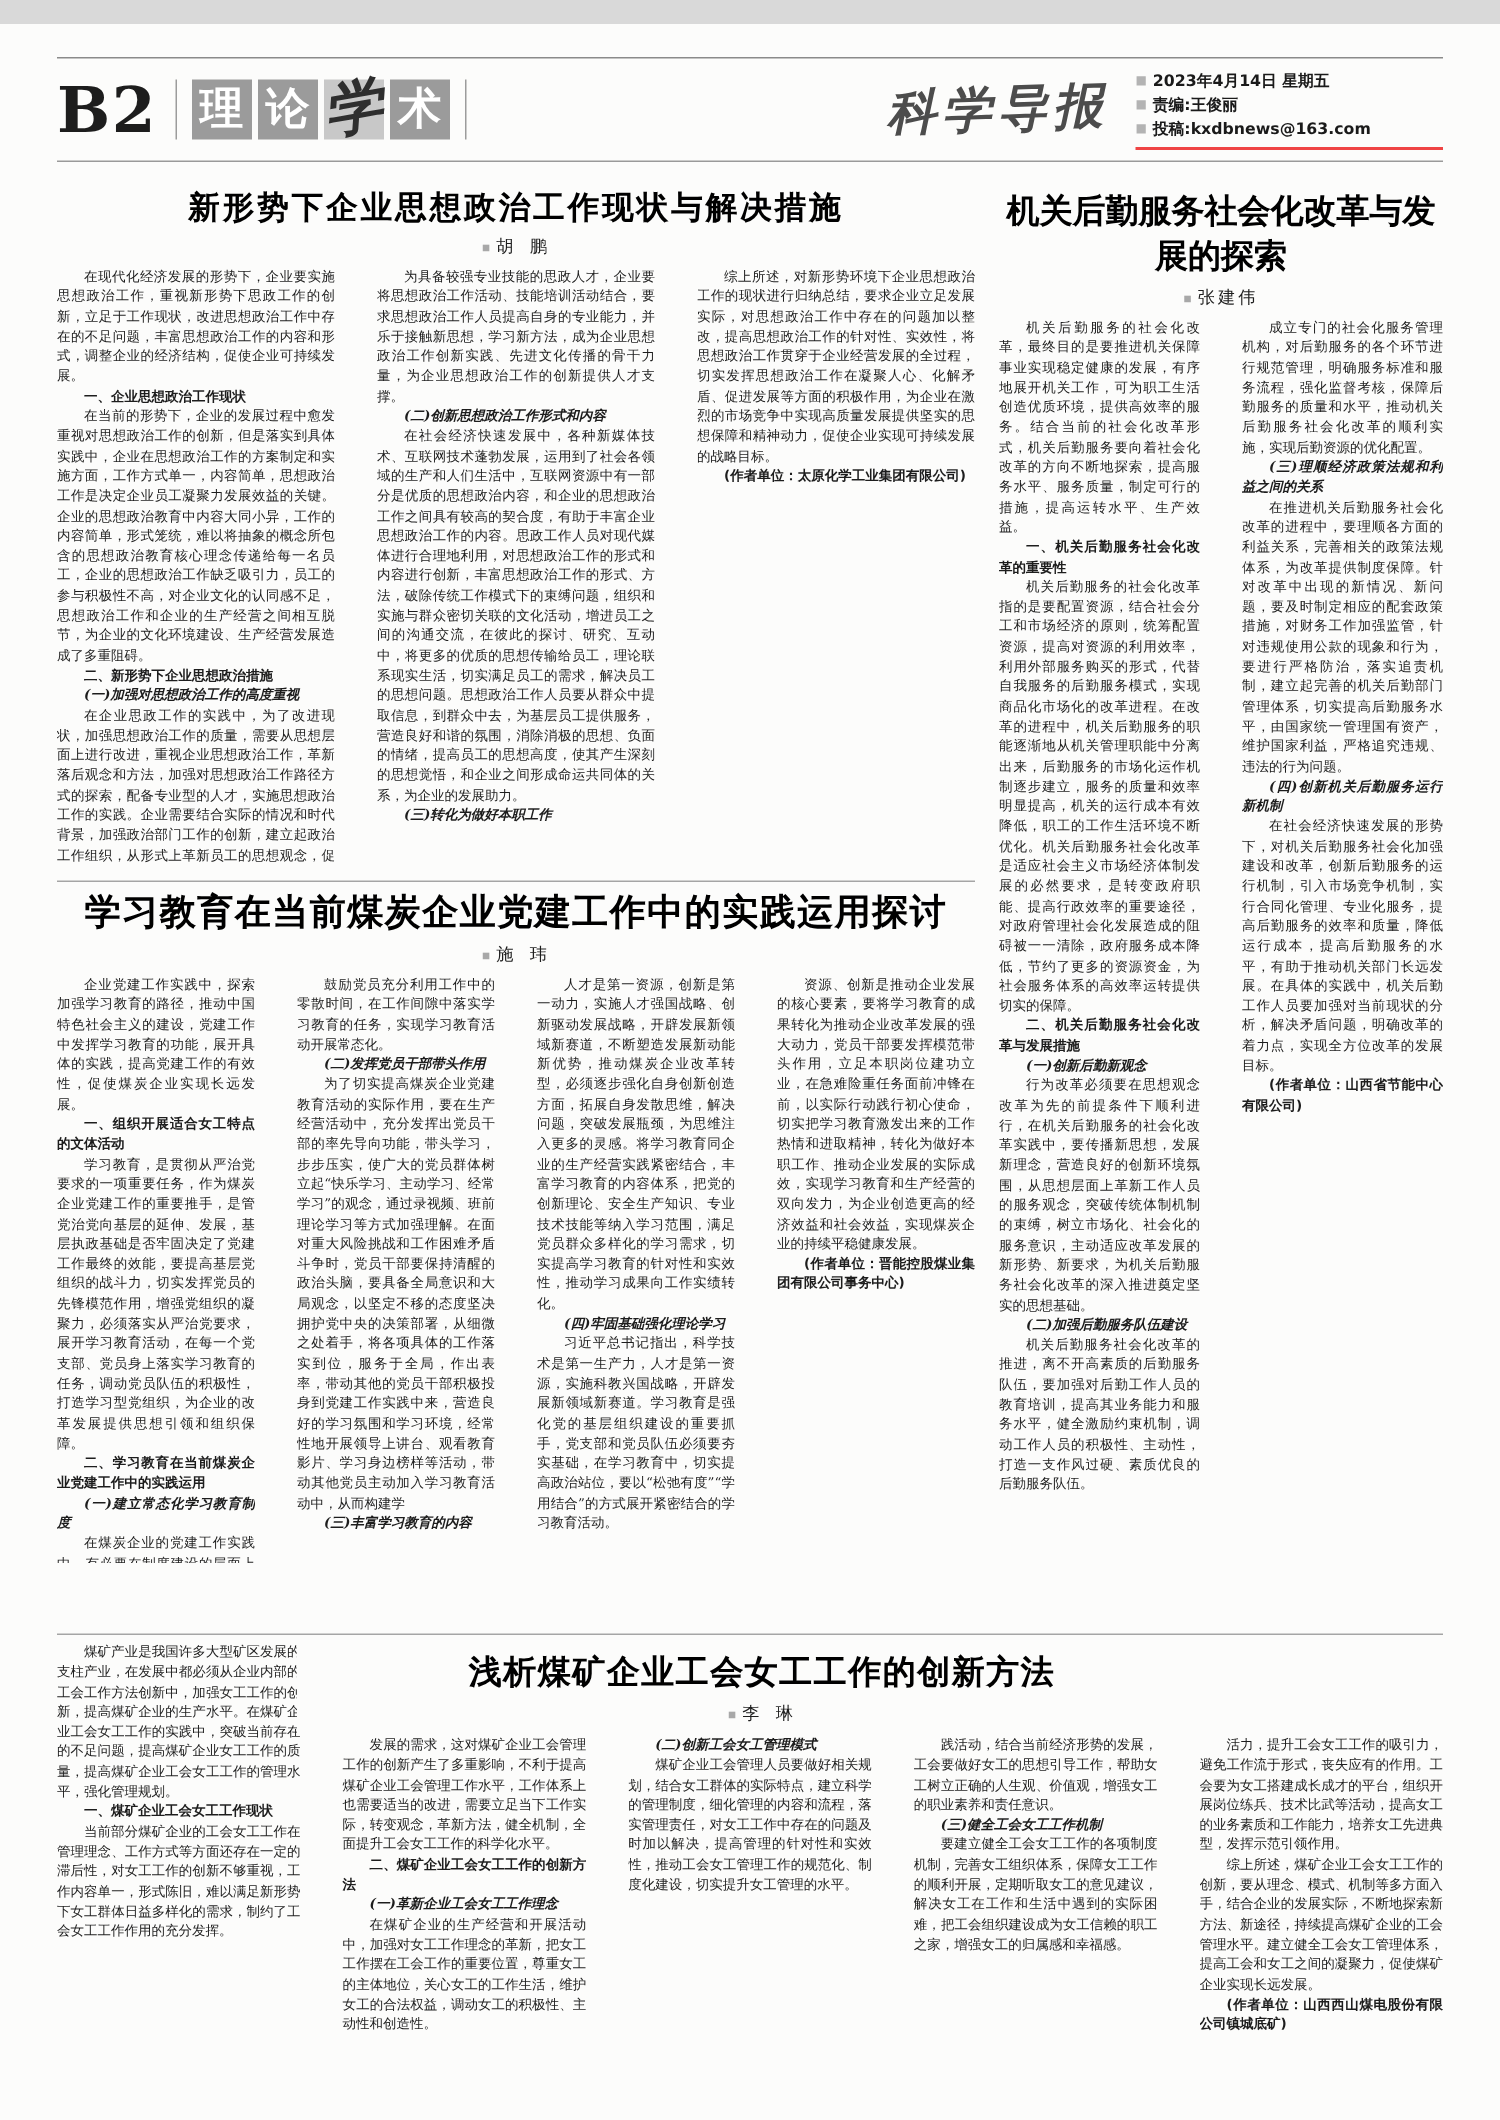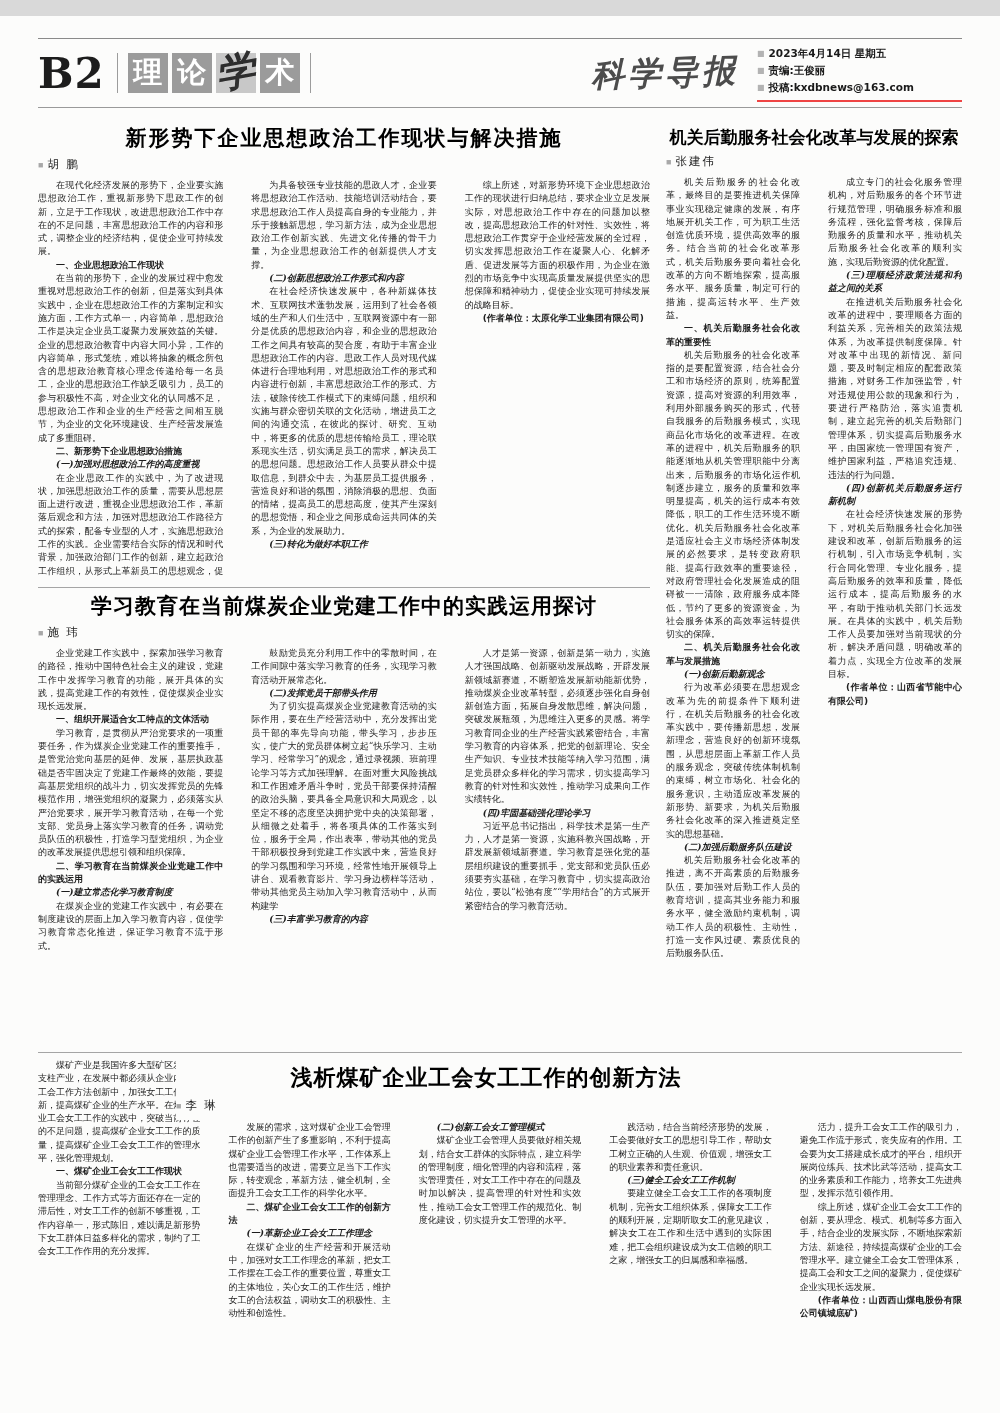--- a/index.html
+++ b/index.html
@@ -24,42 +24,42 @@
               font-size:33px; color:#4c4c4c; letter-spacing:4px; transform:rotate(-2deg); }
   .hinfo { font-family:"DejaVu Sans", sans-serif; font-size:10.5px; line-height:16px;
            font-weight:bold; color:#1a1a1a; border-bottom:2px solid #ef4444; padding-bottom:4px; min-width:205px; }
   .hinfo .sq { color:#b3b3b3; font-size:8px; margin-right:4px; vertical-align:1px; }
   .headrule { border-top:1px solid #9a9a9a; }
   
   .main { display:flex; gap:16px; margin-top:8px; }
   .left-region { width:612px; flex:0 0 612px; }
   .right-region { flex:1; }
   .art-title { text-align:center; font-family:Liberation Mono, monospace; font-weight:bold; color:#000; }
-  .byline { text-align:left; font-family:Liberation Sans, sans-serif; font-size:11.5px; margin:5px 0 7px; letter-spacing:2px; }
+  .byline { text-align:center; font-family:Liberation Mono, monospace; font-size:11.5px; margin:5px 0 7px; letter-spacing:2px; }
   .byline .sq { color:#a8a8a8; font-size:9px; letter-spacing:0; margin-right:4px; }
   .cols { display:flex; gap:28px; }
   .col { flex:1; font-size:9px; line-height:13.3px; text-align:justify; overflow:hidden; box-sizing:border-box; }
   .b-p { text-indent:2em; }
   .b-h2 { font-family:"DejaVu Sans", sans-serif; font-weight:bold; text-indent:2em; }
   .b-h3 { font-weight:bold; font-style:italic; text-indent:2em; }
   .b-attr { font-family:"DejaVu Sans", sans-serif; font-weight:bold; text-indent:2em; }
   .a1 .art-title { font-size:21px; letter-spacing:2px; margin-top:8px; }
   .a1 .col { height:399px; }
-  .a3 .art-title { font-size:21px; letter-spacing:1px; margin-top:4px; }
+  .a3 .art-title { font-size:24px; letter-spacing:1px; margin-top:4px; }
   .a3 .col { height:391px; }
-  .a2 .art-title { font-size:17px; margin-top:10px; }
+  .a2 .art-title { font-size:22px; margin-top:10px; }
   .a2 .col { height:866px; }
   .hr-left { border-top:1px solid #a5a5a5; margin:9px 0 4px; }
   .hr-full { border-top:1px solid #a5a5a5; margin:10px 0 6px; }
   
   .a4 { position:relative; }
   .a4 .col { height:356px; }
   .a4 .cols .col:nth-child(2), .a4 .cols .col:nth-child(3),
   .a4 .cols .col:nth-child(4), .a4 .cols .col:nth-child(5) { padding-top:62px; }
-  .a4-headline { position:absolute; left:138px; width:620px; top:0; text-align:center; background:#fcfcfb; }
+  .a4-headline { position:absolute; left:160px; width:620px; top:0; text-align:center; background:#fcfcfb; }
   .a4 .art-title { font-size:22px; letter-spacing:1px; margin-top:4px; }
 </style>
 </head>
 <body>
 
 <div class="page">
 
   <div class="topline"></div>
 
   <div class="header">
@@ -133,20 +133,24 @@
               <div class="b-p">鼓励党员充分利用工作中的零散时间，在工作间隙中落实学习教育的任务，实现学习教育活动开展常态化。</div>
               <div class="b-h3">(二)发挥党员干部带头作用</div>
               <div class="b-p">为了切实提高煤炭企业党建教育活动的实际作用，要在生产经营活动中，充分发挥出党员干部的率先导向功能，带头学习，步步压实，使广大的党员群体树立起“快乐学习、主动学习、经常学习”的观念，通过录视频、班前理论学习等方式加强理解。在面对重大风险挑战和工作困难矛盾斗争时，党员干部要保持清醒的政治头脑，要具备全局意识和大局观念，以坚定不移的态度坚决拥护党中央的决策部署，从细微之处着手，将各项具体的工作落实到位，服务于全局，作出表率，带动其他的党员干部积极投身到党建工作实践中来，营造良好的学习氛围和学习环境，经常性地开展领导上讲台、观看教育影片、学习身边榜样等活动，带动其他党员主动加入学习教育活动中，从而构建学</div>
               <div class="b-h3">(三)丰富学习教育的内容</div>
             </div>
             <div class="col">
               <div class="b-p">人才是第一资源，创新是第一动力，实施人才强国战略、创新驱动发展战略，开辟发展新领域新赛道，不断塑造发展新动能新优势，推动煤炭企业改革转型，必须逐步强化自身创新创造方面，拓展自身发散思维，解决问题，突破发展瓶颈，为思维注入更多的灵感。将学习教育同企业的生产经营实践紧密结合，丰富学习教育的内容体系，把党的创新理论、安全生产知识、专业技术技能等纳入学习范围，满足党员群众多样化的学习需求，切实提高学习教育的针对性和实效性，推动学习成果向工作实绩转化。</div>
               <div class="b-h3">(四)牢固基础强化理论学习</div>
               <div class="b-p">习近平总书记指出，科学技术是第一生产力，人才是第一资源，实施科教兴国战略，开辟发展新领域新赛道。学习教育是强化党的基层组织建设的重要抓手，党支部和党员队伍必须要夯实基础，在学习教育中，切实提高政治站位，要以“松弛有度”“学用结合”的方式展开紧密结合的学习教育活动。</div>
             </div>
+            <div class="col">
+              <div class="b-p">资源、创新是推动企业发展的核心要素，要将学习教育的成果转化为推动企业改革发展的强大动力，党员干部要发挥模范带头作用，立足本职岗位建功立业，在急难险重任务面前冲锋在前，以实际行动践行初心使命，切实把学习教育激发出来的工作热情和进取精神，转化为做好本职工作、推动企业发展的实际成效，实现学习教育和生产经营的双向发力，为企业创造更高的经济效益和社会效益，实现煤炭企业的持续平稳健康发展。</div>
+              <div class="b-attr">(作者单位：晋能控股煤业集团有限公司事务中心)</div>
+            </div>
           </div>
       </div>
 
     </div>
 
     <div class="right-region">
       <div class="a2">
         <div class="art-title">机关后勤服务社会化改革与发展的探索</div>
         <div class="byline"><span class="sq">■</span><span>张建伟</span></div>
         <div class="cols">

